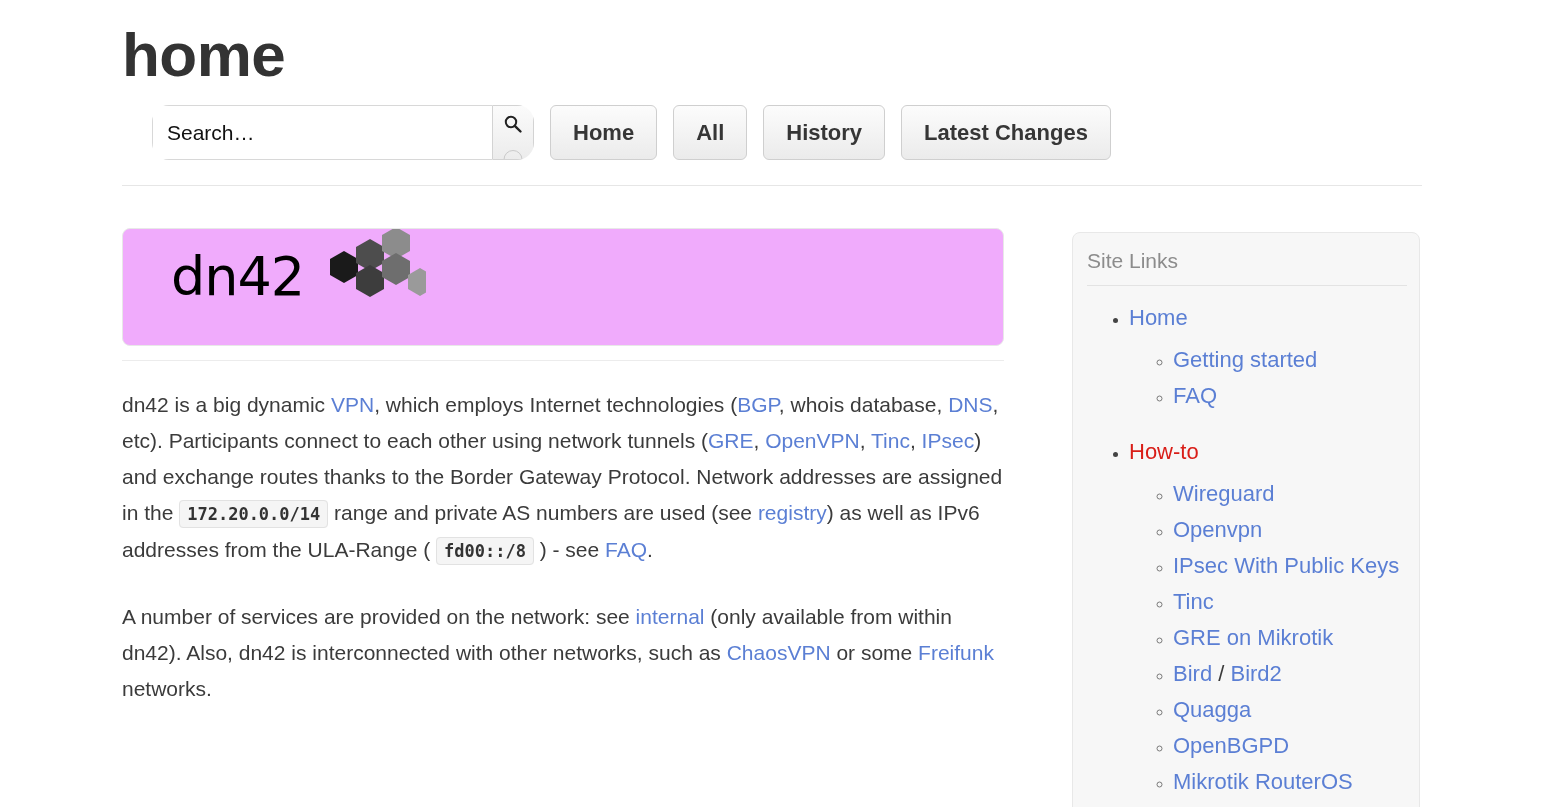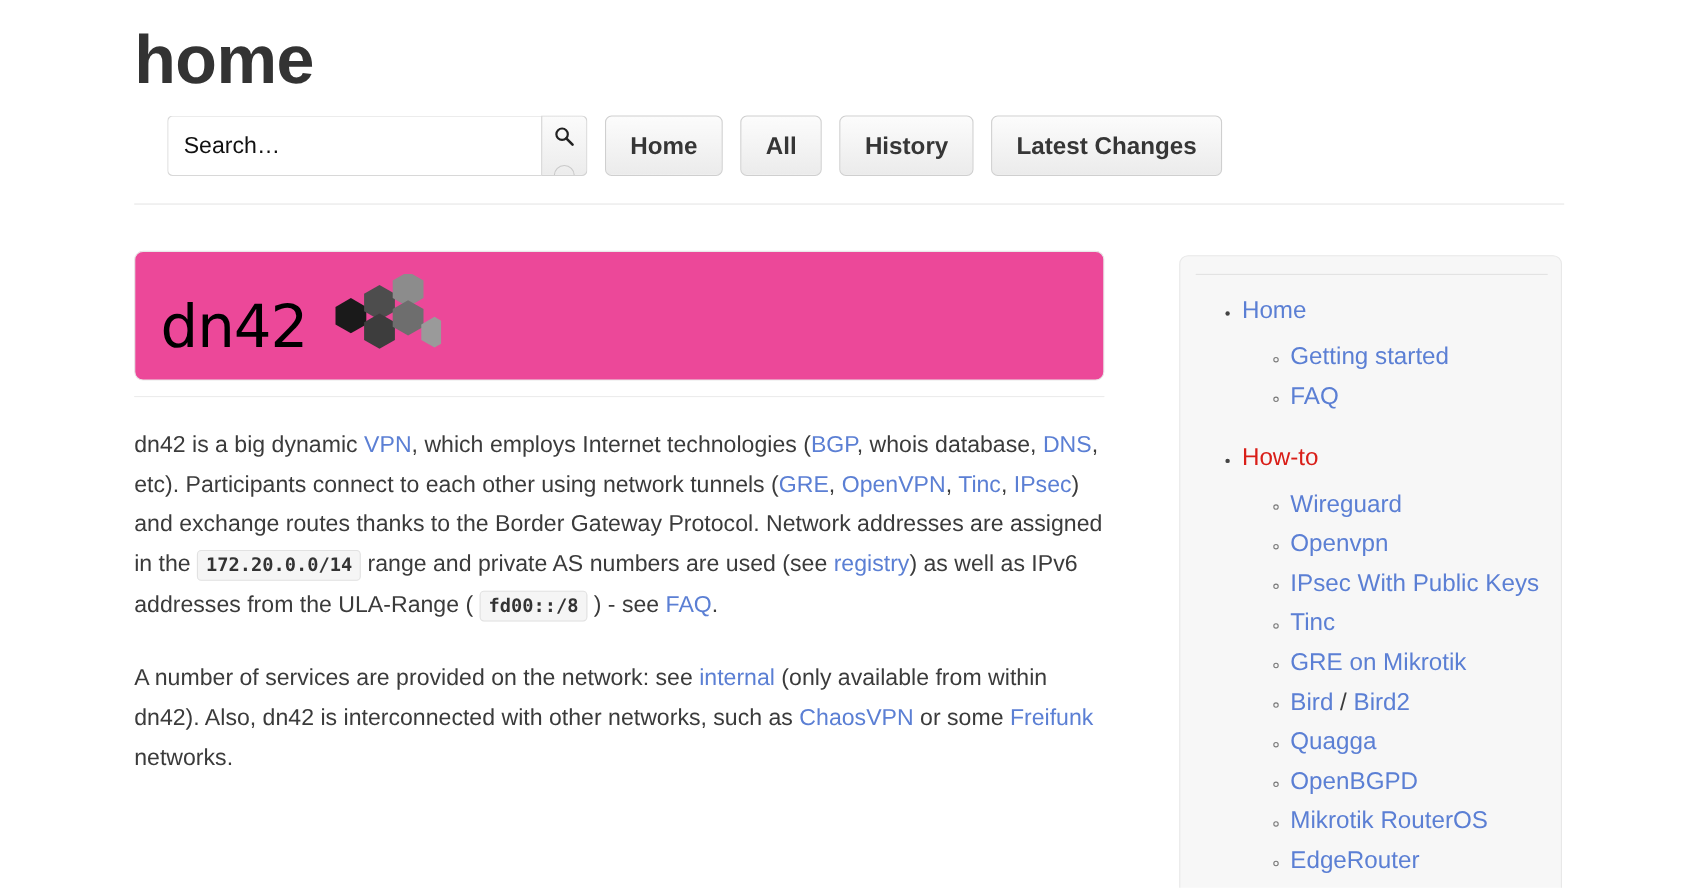--- a/index.html
+++ b/index.html
@@ -39,20 +39,21 @@
     display: flex;
     align-items: flex-start;
     height: 60px;
   }
 
   .search-group {
     display: flex;
     align-items: stretch;
     height: 55px;
     overflow: hidden;
+    border-radius: 17px;
   }
   .search-input {
     width: 340px;
     height: 55px;
     border: 1px solid #d8d8d8;
     border-right: none;
     border-radius: 5px 0 0 5px;
     background: #ffffff;
     font-family: "Liberation Sans", sans-serif;
     font-size: 21px;
@@ -113,24 +114,24 @@
   .content {
     position: absolute;
     left: 122px; top: 228px;
     width: 882px;
   }
   .logo-panel {
     width: 882px;
     height: 118px;
     border: 1px solid #e8e8e8;
     border-radius: 8px;
-    background: #ec4899;
+    background: #f0abfc;
     display: flex;
-    align-items: flex-end;
-    padding-left: 23px;
+    align-items: flex-start;
+    padding-left: 48px;
   }
   .logo-wrap { display: flex; align-items: center; }
   .logo-text {
     font-family: "DejaVu Sans", sans-serif;
     font-size: 54px;
     color: #000000;
     letter-spacing: -1px;
     line-height: 1;
   }
 
@@ -270,20 +271,21 @@
     <p class="body">
       <span>dn42 is a big dynamic </span><a class="link" href="#">VPN</a><span>, which employs Internet technologies (</span><a class="link" href="#">BGP</a><span>, whois database, </span><a class="link" href="#">DNS</a><span>, etc). Participants connect to each other using network tunnels (</span><a class="link" href="#">GRE</a><span>, </span><a class="link" href="#">OpenVPN</a><span>, </span><a class="link" href="#">Tinc</a><span>, </span><a class="link" href="#">IPsec</a><span>) and exchange routes thanks to the Border Gateway Protocol. Network addresses are assigned in the </span><code class="inline">172.20.0.0/14</code><span> range and private AS numbers are used (see </span><a class="link" href="#">registry</a><span>) as well as IPv6 addresses from the ULA-Range ( </span><code class="inline">fd00::/8</code><span> ) - see </span><a class="link" href="#">FAQ</a><span>.</span>
     </p>
 
     <p class="body">
       <span>A number of services are provided on the network: see </span><a class="link" href="#">internal</a><span> (only available from within dn42). Also, dn42 is interconnected with other networks, such as </span><a class="link" href="#">ChaosVPN</a><span> or some </span><a class="link" href="#">Freifunk</a><span> networks.</span>
     </p>
   </div>
 
   <div class="sidebar">
+    <div class="sidebar-title">Site Links</div>
     <div class="sidebar-title-rule"></div>
 
     <ul class="lvl1">
       <li>
         <a class="sb-link" href="#">Home</a>
         <ul class="lvl2">
           <li>
             <a class="sb-link" href="#">Getting started</a>
           </li>
           <li>

